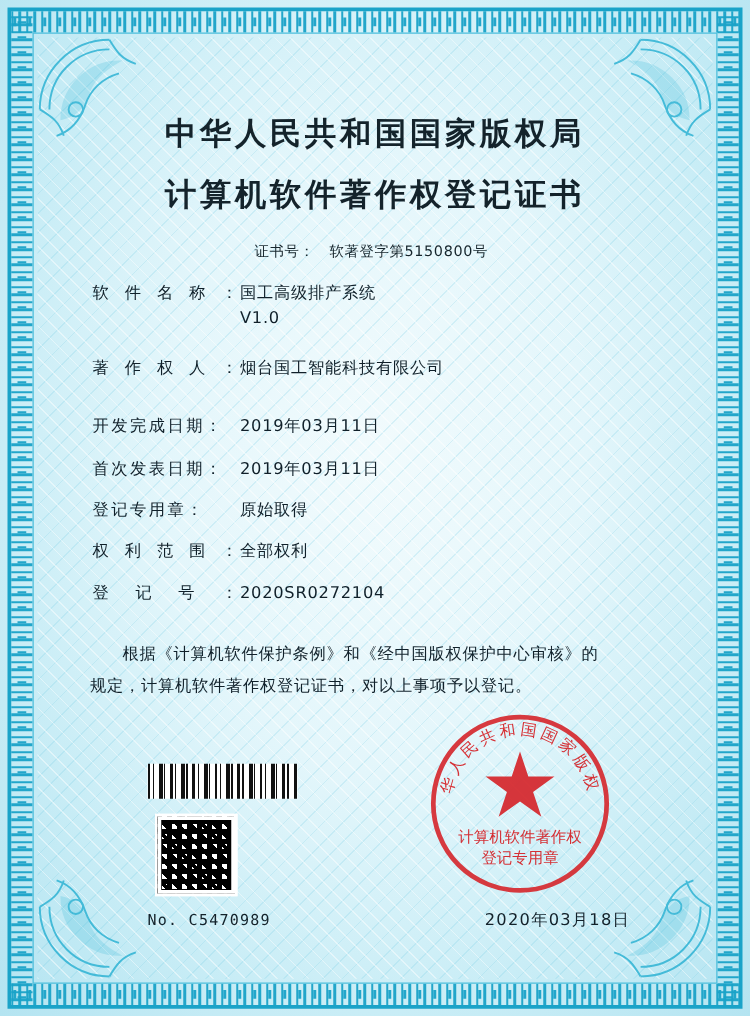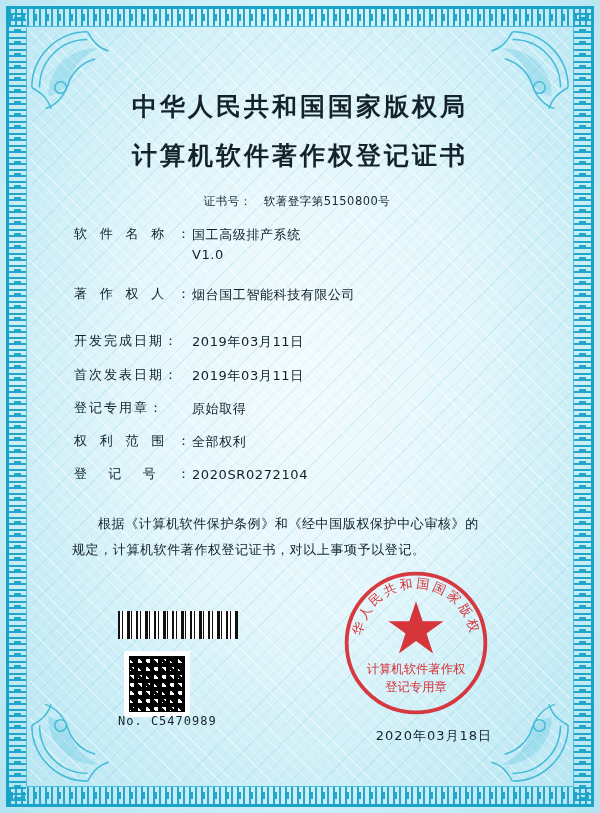--- a/index.html
+++ b/index.html
@@ -205,29 +205,29 @@
   .qr::after {
     content: "";
     position: absolute;
     inset: 0;
     box-shadow:
       inset 0 0 0 3px #fff,
       inset 0 0 0 0 transparent;
   }
   .serial {
     position: absolute;
-    left: 72px; bottom: 39px;
+    left: 72px; bottom: 24px;
     font-size: 12px;
     color: #13222b;
     letter-spacing: 1px;
     font-family: "DejaVu Sans Mono", "Liberation Mono", monospace;
   }
   .issue-date {
     position: absolute;
-    right: 62px; bottom: 22px;
+    right: 50px; bottom: 22px;
     font-size: 13px;
     color: #13222b;
     letter-spacing: 1px;
     text-align: right;
   }
 
   
   .seal {
     position: absolute;
     right: 62px; bottom: 48px;

